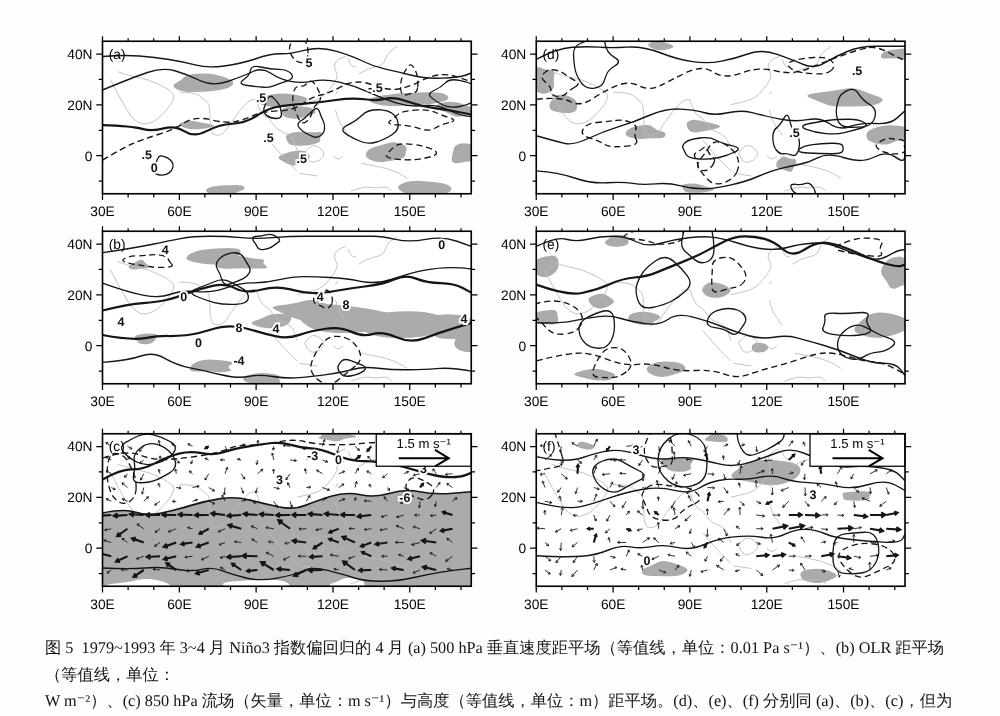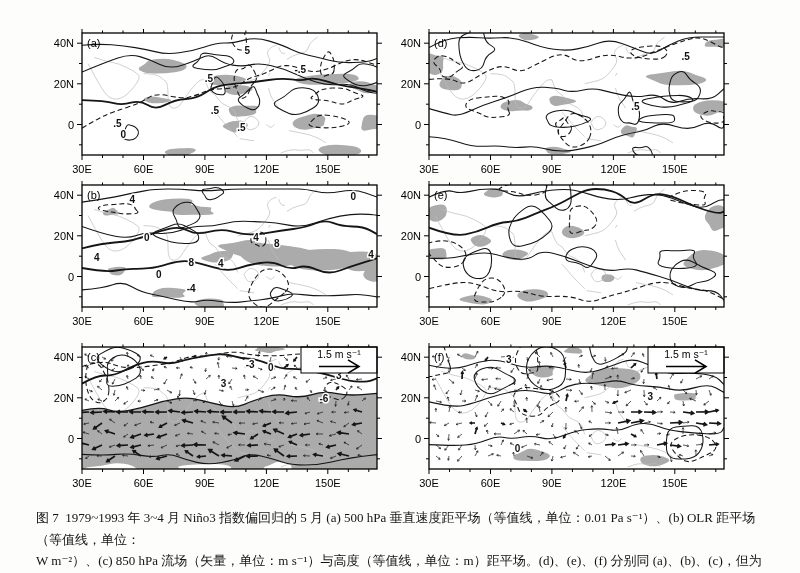--- a/index.html
+++ b/index.html
@@ -1176,17 +1176,17 @@
           </g>
           <g>
             <text x="28" y="22.2" class="ticklab" text-anchor="end">40N</text>
             <text x="28" y="62.8" class="ticklab" text-anchor="end">20N</text>
             <text x="28" y="103.5" class="ticklab" text-anchor="end">0</text>
           </g>
           <text x="41" y="22" class="panlab">(f)</text>
         </svg></div>
   </div>
   <div class="caption">
-    <div class="cap-line">图 7  1979~1993 年 3~4 月 Niño3 指数偏回归的 5 月 (a) 500 hPa 垂直速度距平场（等值线，单位：0.01 Pa s⁻¹）、(b) OLR 距平场（等值线，单位：</div>
+    <div class="cap-line">图 5  1979~1993 年 3~4 月 Niño3 指数偏回归的 4 月 (a) 500 hPa 垂直速度距平场（等值线，单位：0.01 Pa s⁻¹）、(b) OLR 距平场（等值线，单位：</div>
     <div class="cap-line">W m⁻²）、(c) 850 hPa 流场（矢量，单位：m s⁻¹）与高度（等值线，单位：m）距平场。(d)、(e)、(f) 分别同 (a)、(b)、(c)，但为 EMI 指数的偏</div>
 
   </div>
 </div>
 
 </body></html>

